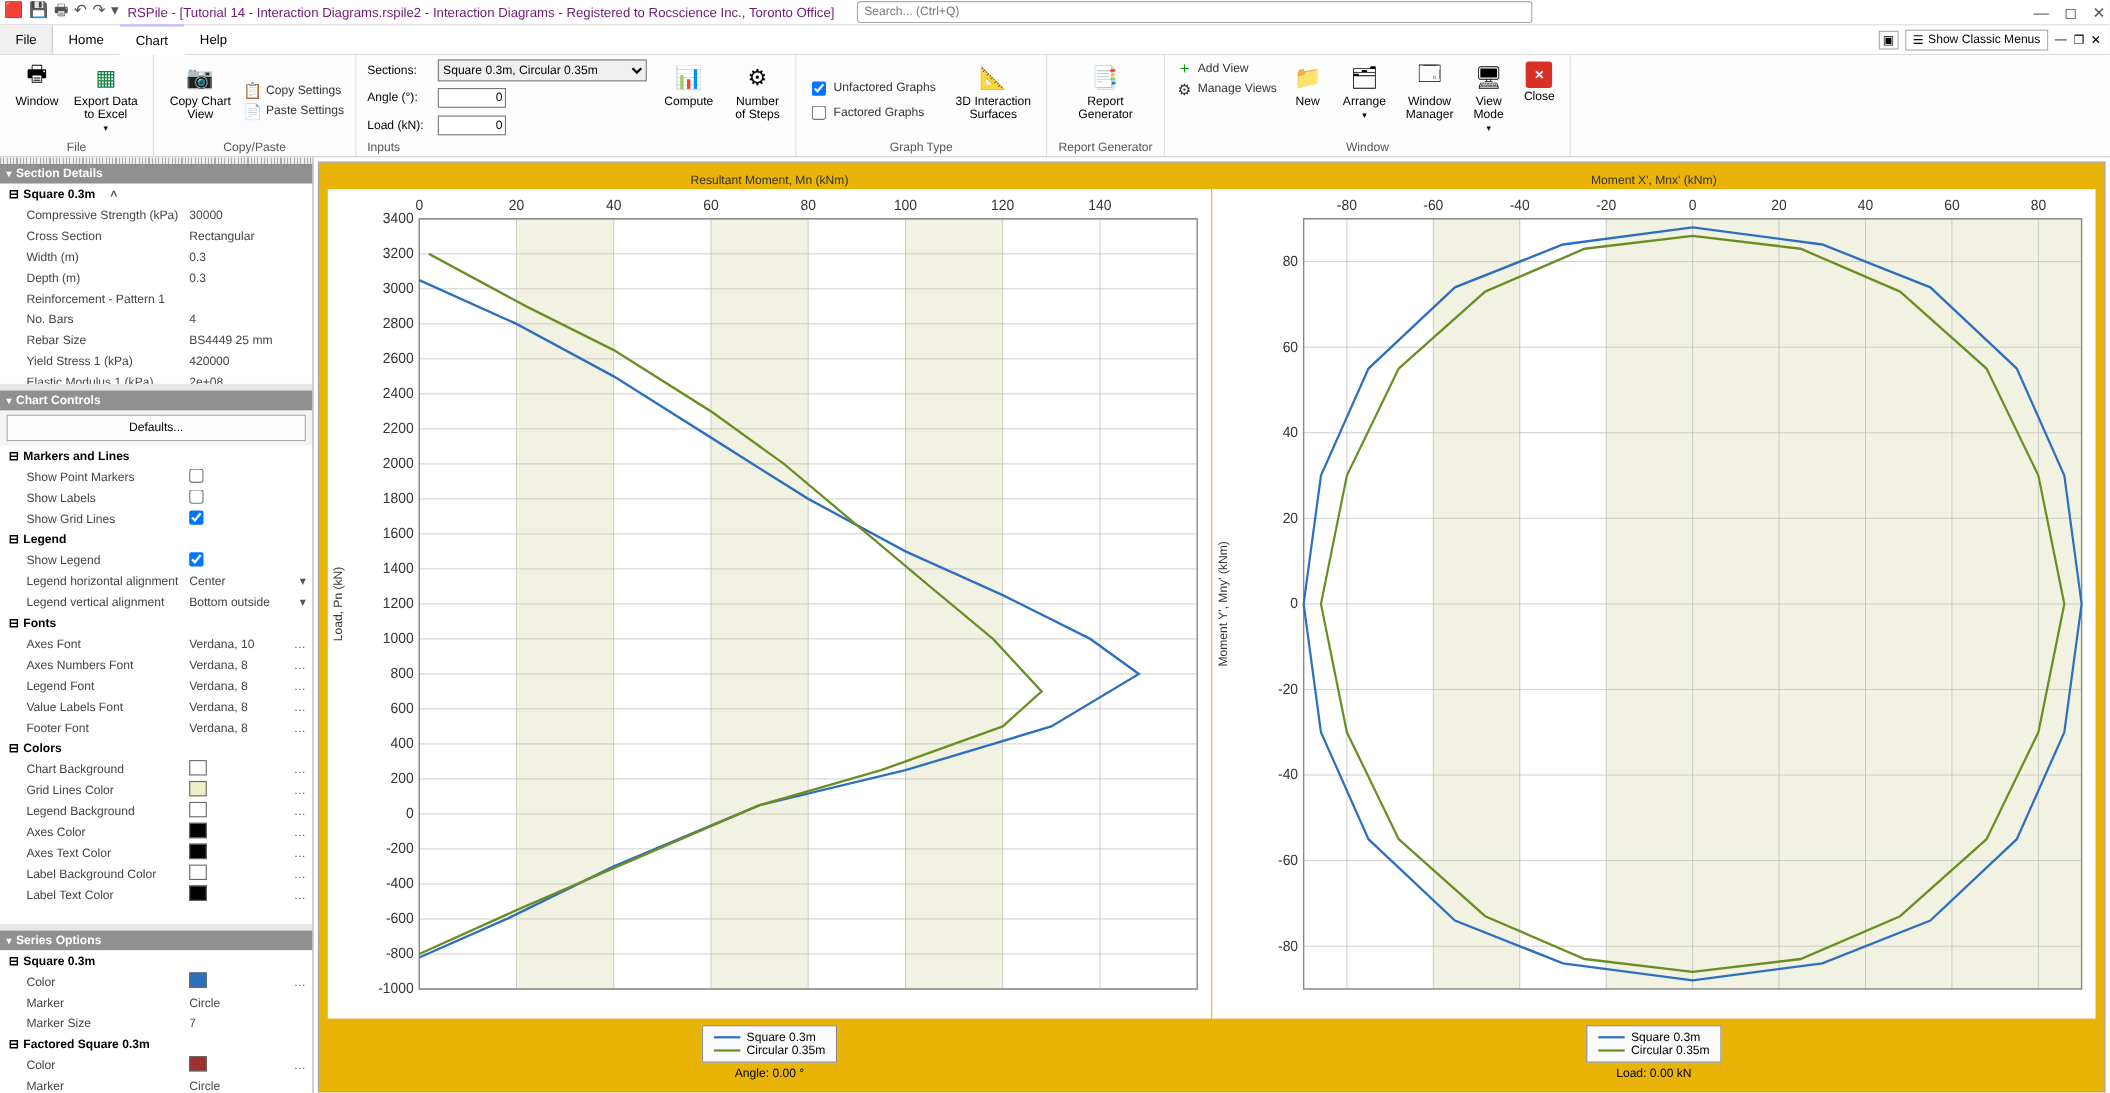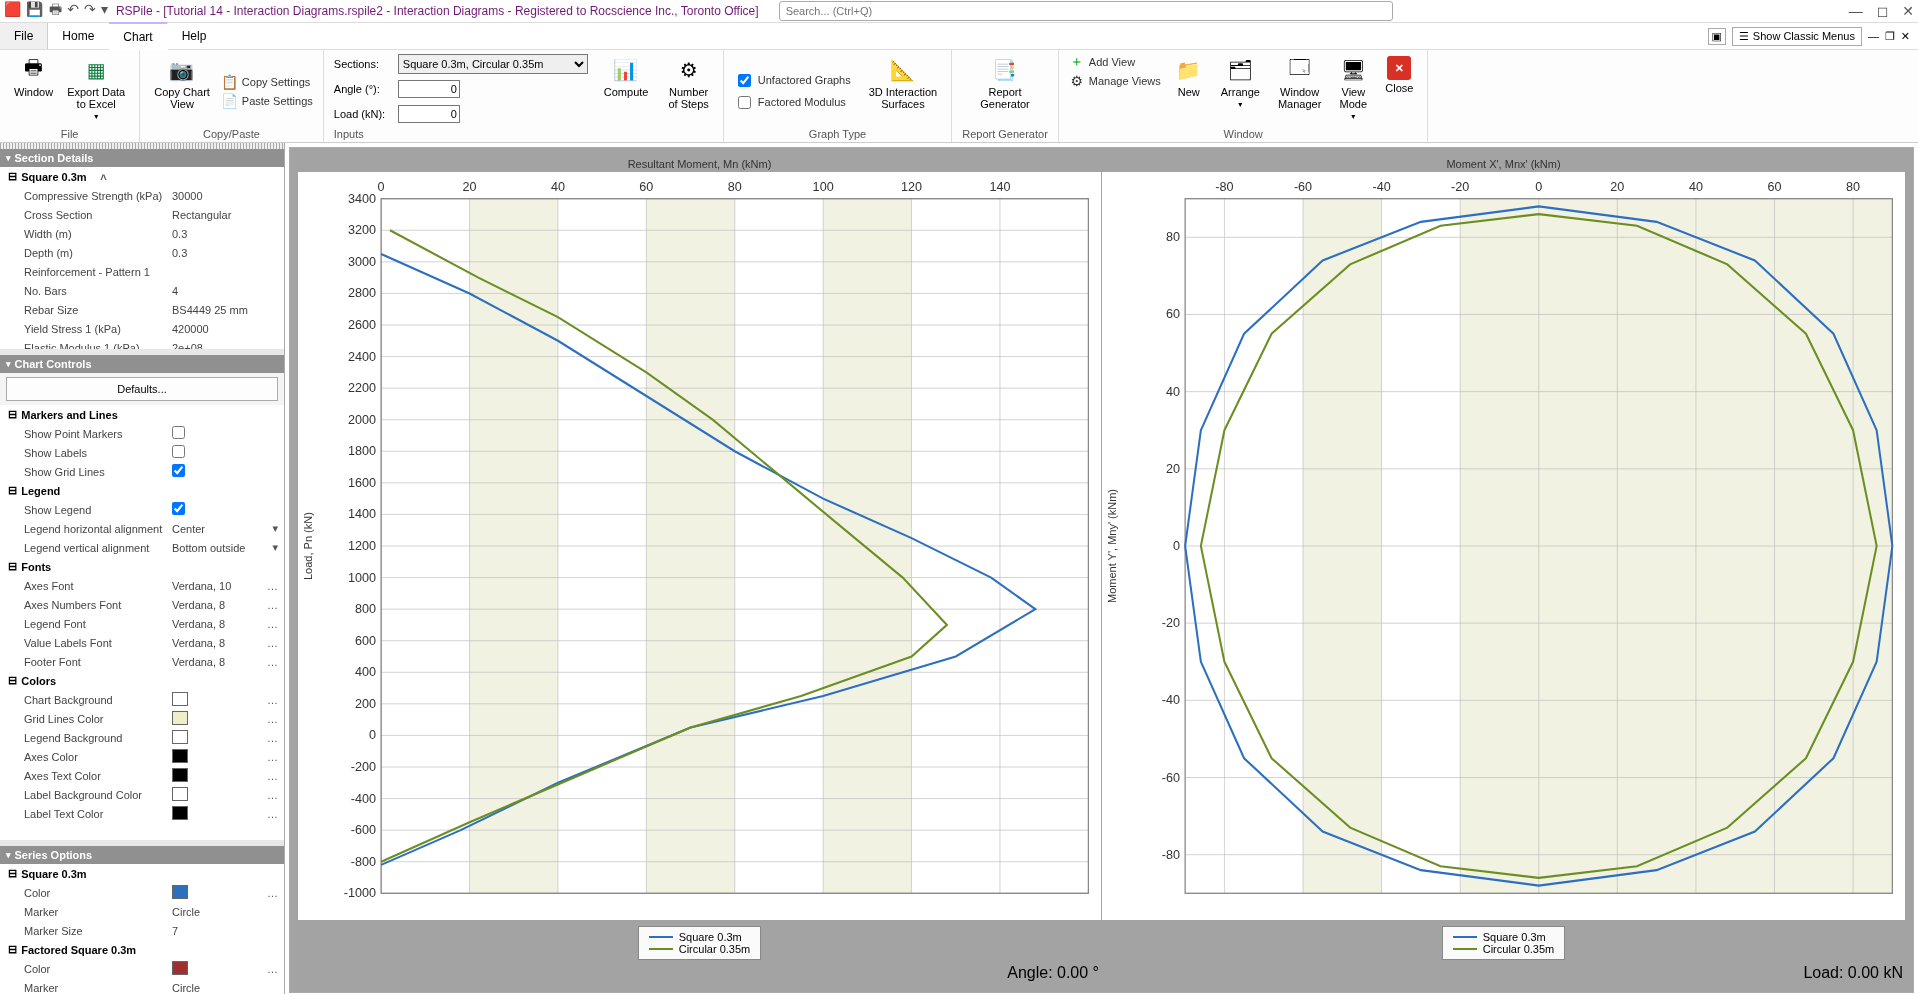--- a/index.html
+++ b/index.html
@@ -32,31 +32,31 @@
   .side .hdr .arrow{margin-right:4px;font-size:9px}
   .side .scroll{overflow-y:auto}
   .prow{display:flex;padding:1px 6px 1px 24px;align-items:center;height:17px;color:#444}
   .prow.group{padding-left:8px;font-weight:bold;color:#000}
   .prow .k{flex:0 0 148px}
   .prow .v{flex:1;color:#444}
   .prow .more{width:20px;text-align:right;color:#555}
   .prow input[type=checkbox]{margin:0}
   .side .btn{display:block;margin:4px 6px;height:22px;background:#fdfdfd;border:1px solid #aaa;text-align:center;line-height:22px}
   .swatch{width:14px;height:12px;border:1px solid #666;display:inline-block}
-  .charts{flex:1;background:#a3a3a3;padding:8px;display:flex;gap:1px;overflow:hidden;border:1px solid #aaa;margin:4px}
+  .charts{flex:1;background:#eab308;padding:8px;display:flex;gap:1px;overflow:hidden;border:1px solid #aaa;margin:4px}
   .chartbox{flex:1;display:flex;flex-direction:column}
   .plotwrap{background:#fff;flex:1;display:flex}
   .ylabel{writing-mode:vertical-rl;transform:rotate(180deg);text-align:center;color:#333;padding:4px;font-size:11px}
   .plot{flex:1;position:relative}
   .plot svg{width:100%;height:100%}
   .xlabel{text-align:center;font-size:11px;color:#333;padding:2px}
   .legend{margin:6px auto 2px;border:1px solid #888;padding:4px 10px;font-size:11px;background:#fafafa;width:fit-content}
   .legend .li{display:flex;align-items:center;gap:6px}
   .legend .line{width:24px;height:2px}
-  .footerstat{text-align:right;font-size:16px;padding:2px}
+  .footerstat{text-align:center;font-size:11px;padding:2px}
   .gridline{stroke:#bbb;stroke-width:0.5}
   .seriesA{stroke:#2d6fbf;stroke-width:1.6;fill:none}
   .seriesB{stroke:#6b8e23;stroke-width:1.6;fill:none}
   .ticktxt{font-size:10px;fill:#333}
   .drag{background:repeating-linear-gradient(90deg,#aaa,#aaa 1px,#eee 1px,#eee 3px);height:6px}
   .sidespacer{background:#e8e8e8;height:6px}
   .closex{width:24px;height:24px;background:#d93025;color:#fff;border-radius:3px;display:flex;align-items:center;justify-content:center;font-weight:bold}
 </style>
 </head>
 <body>
@@ -164,21 +164,21 @@
   </div>
   <div class="rgrp">
     <div style="display:flex;gap:14px;flex:1">
       <div class="stack">
         <label class="sm">
             <input type="checkbox" checked="" style="">
             <span>Unfactored Graphs</span>
           </label>
         <label class="sm">
             <input type="checkbox" style="">
-            <span>Factored Modulus</span>
+            <span>Factored Graphs</span>
           </label>
       </div>
       <div class="lrg">
           <div class="ic">📐</div>
           <div style="white-space:pre-line">3D Interaction
 Surfaces</div>
         </div>
     </div>
     <div class="cap">Graph Type</div>
   </div>

